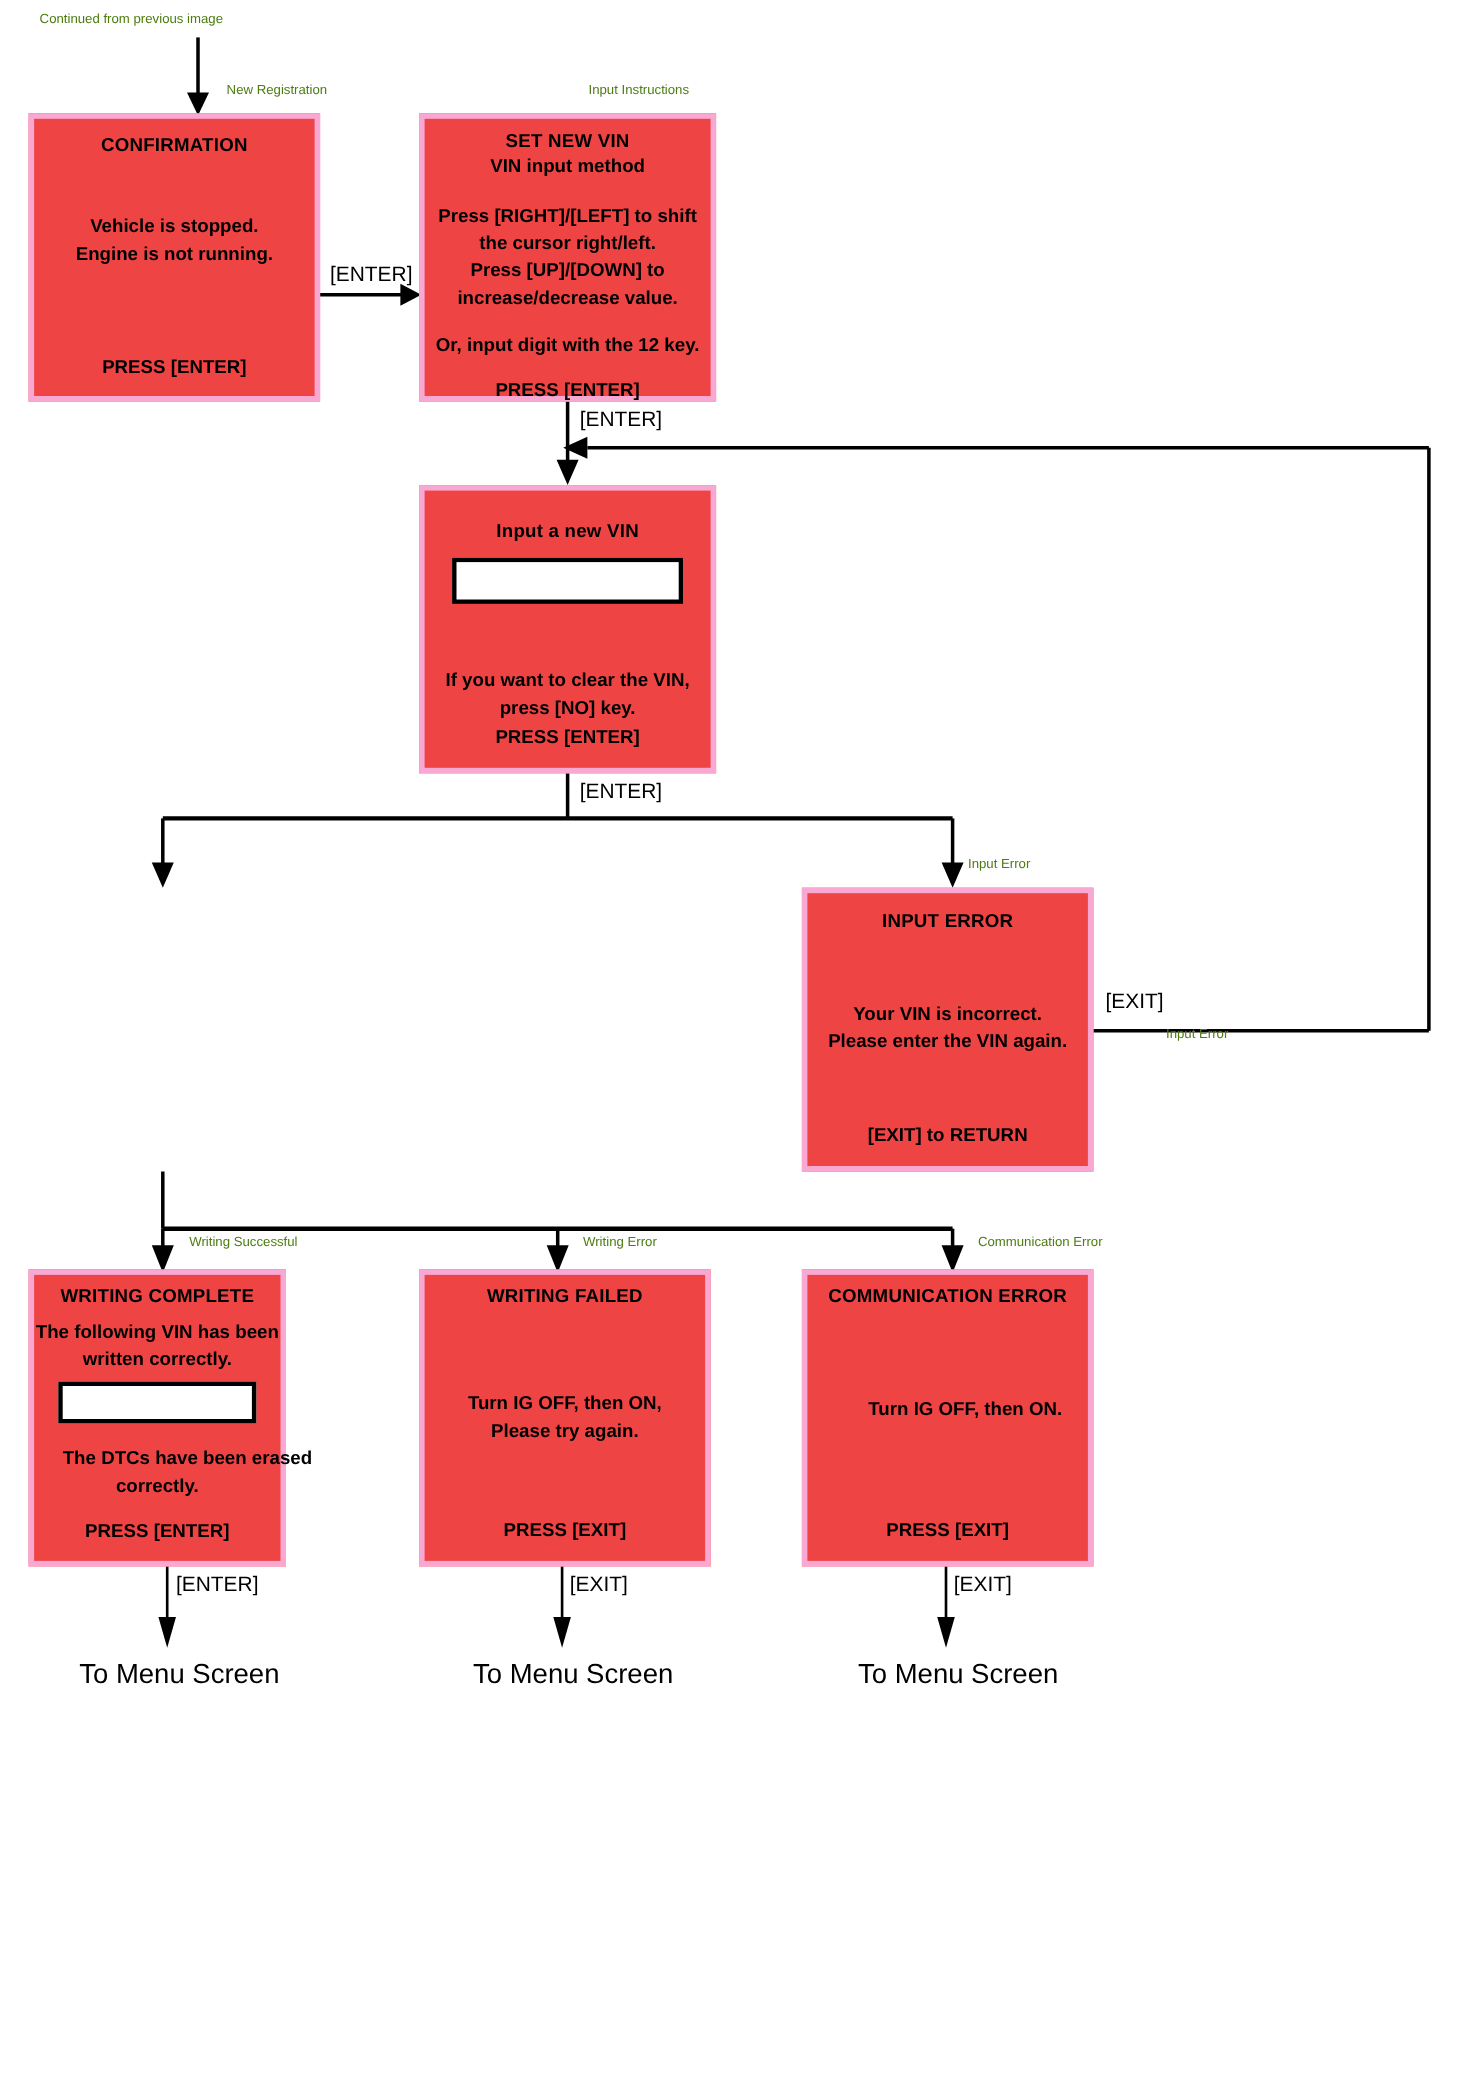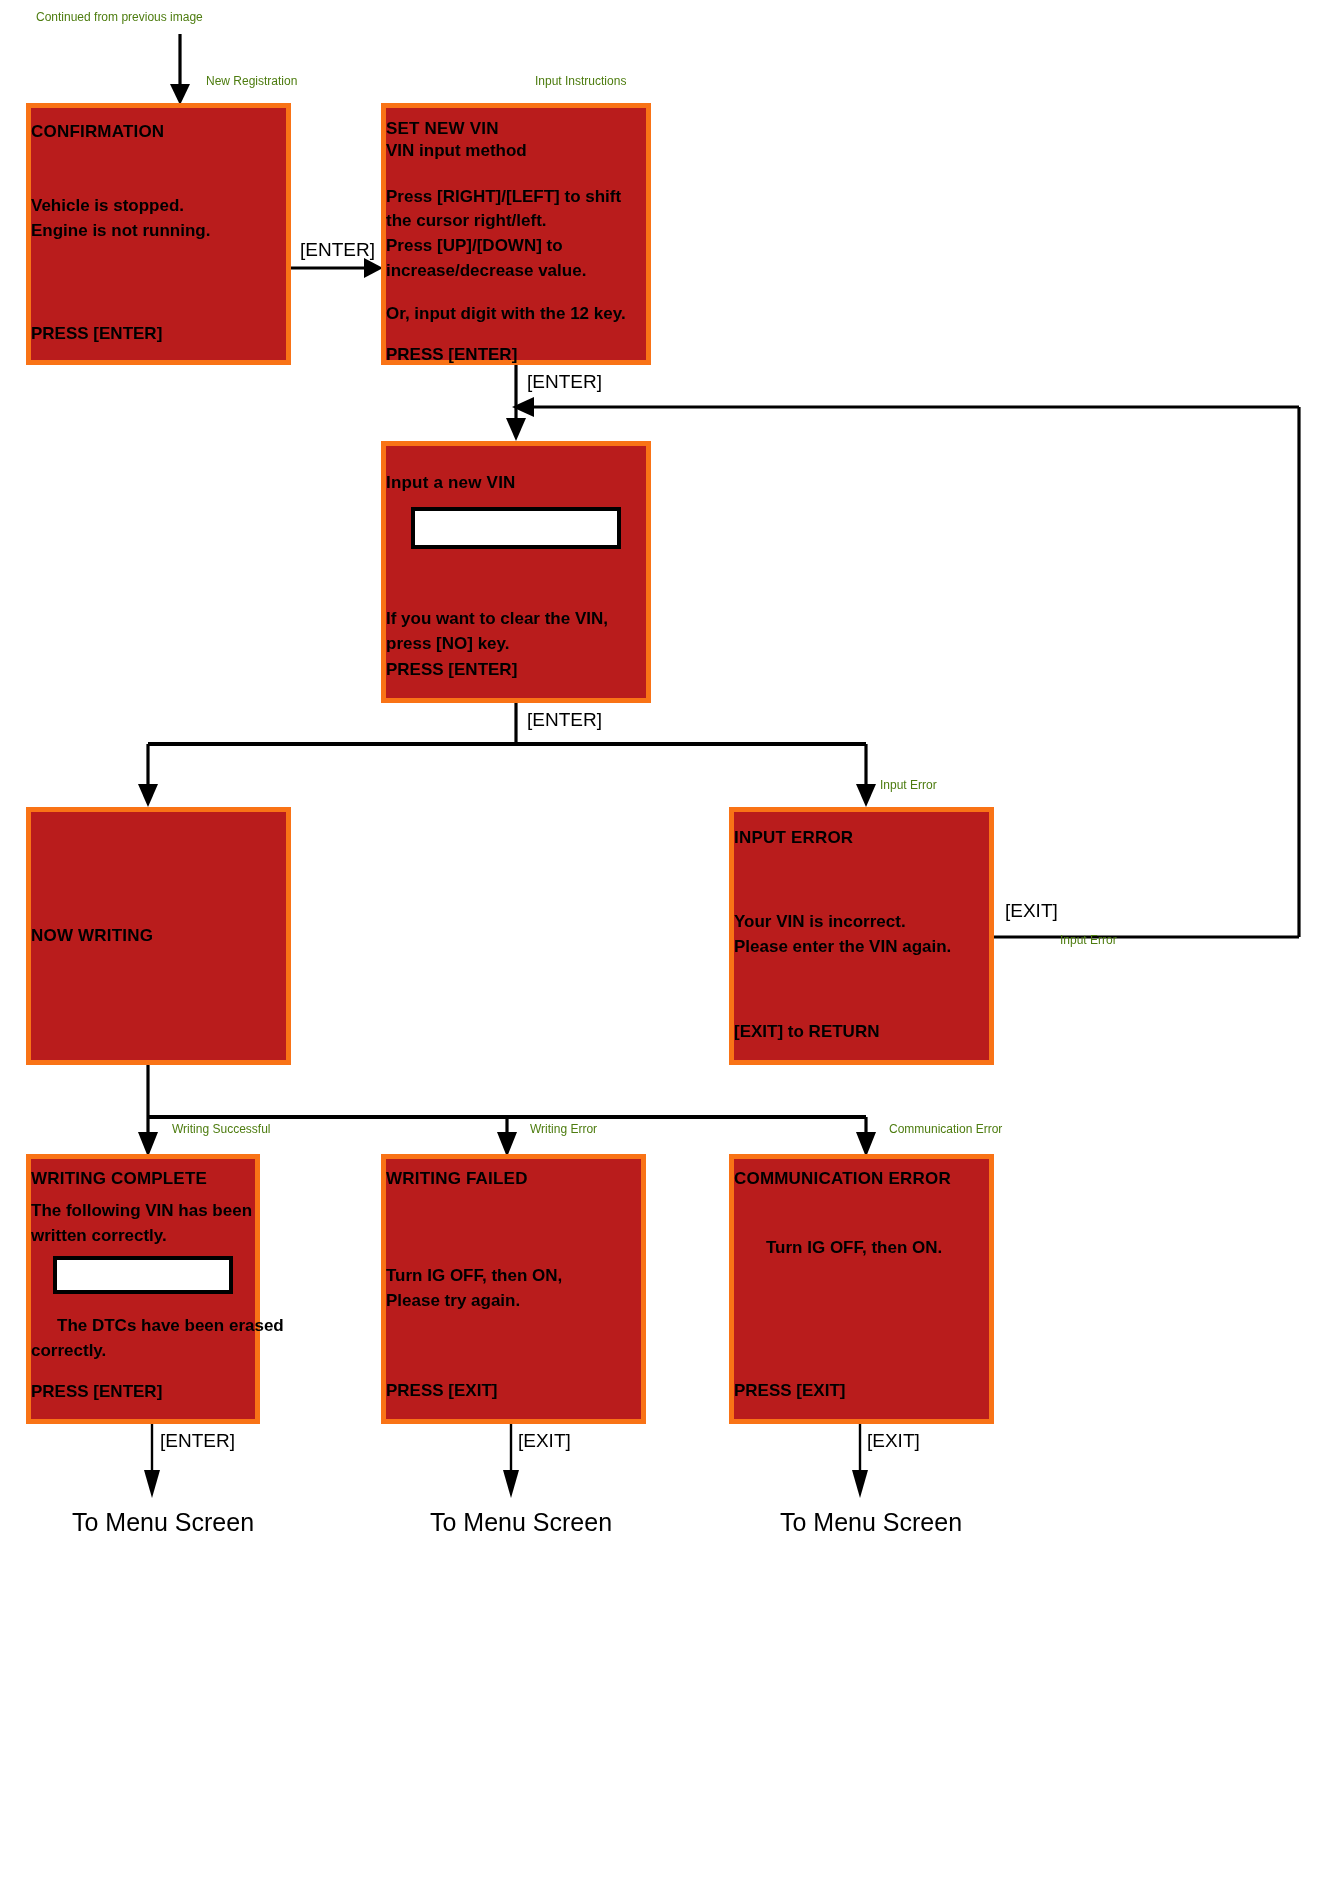--- a/index.html
+++ b/index.html
@@ -23,23 +23,23 @@
   svg.flow-svg {
     position: absolute;
     left: 0; top: 0;
     width: 1328px;
     height: 1886px;
   }
   
   .screen-box {
     position: absolute;
     box-sizing: border-box;
-    border: 5px solid #f97316;
-    background: #b91c1c;
-    text-align: left;
+    border: 5px solid #f9a8d4;
+    background: #ef4444;
+    text-align: center;
   }
   .screen-title {
     font-weight: bold;
     font-size: 17px;
     letter-spacing: 0.2px;
     color: #000;
     white-space: nowrap;
   }
   .screen-line {
     font-weight: bold;
@@ -227,23 +227,20 @@
   </div>
 
   <div class="screen-box" id="box-inputvin">
     <div class="screen-title" style="margin-top:27px;">Input a new VIN</div>
     <div class="vin-field" style="margin:14px 25px 0 25px;"></div>
     <div class="screen-line" style="margin-top:58px;">If you want to clear the VIN,</div>
     <div class="screen-line">press [NO] key.</div>
     <div class="screen-footer" style="position:absolute; left:0; right:0; bottom:18px;">PRESS [ENTER]</div>
   </div>
 
-  <div class="screen-box" id="box-nowwriting">
-    <div class="screen-title" style="position:absolute; left:0; right:0; top:50%; transform:translateY(-50%);">NOW WRITING</div>
-  </div>
 
   <div class="screen-box" id="box-inputerror">
     <div class="screen-title" style="margin-top:16px;">INPUT ERROR</div>
     <div class="screen-line" style="margin-top:62px;">Your VIN is incorrect.</div>
     <div class="screen-line">Please enter the VIN again.</div>
     <div class="screen-footer" style="position:absolute; left:0; right:0; bottom:18px;">[EXIT] to RETURN</div>
   </div>
 
   <div class="screen-box" id="box-complete">
     <div class="screen-title" style="margin-top:10px;">WRITING COMPLETE</div>
@@ -257,21 +254,21 @@
 
   <div class="screen-box" id="box-failed">
     <div class="screen-title" style="margin-top:10px;">WRITING FAILED</div>
     <div class="screen-line" style="margin-top:75px;">Turn IG OFF, then ON,</div>
     <div class="screen-line">Please try again.</div>
     <div class="screen-footer" style="position:absolute; left:0; right:0; bottom:18px;">PRESS [EXIT]</div>
   </div>
 
   <div class="screen-box" id="box-commerror">
     <div class="screen-title" style="margin-top:10px;">COMMUNICATION ERROR</div>
-    <div class="screen-line" style="margin-top:47px;padding-left:32px;">Turn IG OFF, then ON.</div>
+    <div class="screen-line" style="margin-top:80px;padding-left:32px;">Turn IG OFF, then ON.</div>
     <div class="screen-footer" style="position:absolute; left:0; right:0; bottom:18px;">PRESS [EXIT]</div>
   </div>
 
   <div class="terminal-label" style="left:72px; top:1508px;">To Menu Screen</div>
 
   <div class="terminal-label" style="left:430px; top:1508px;">To Menu Screen</div>
 
   <div class="terminal-label" style="left:780px; top:1508px;">To Menu Screen</div>
 
 </div>

